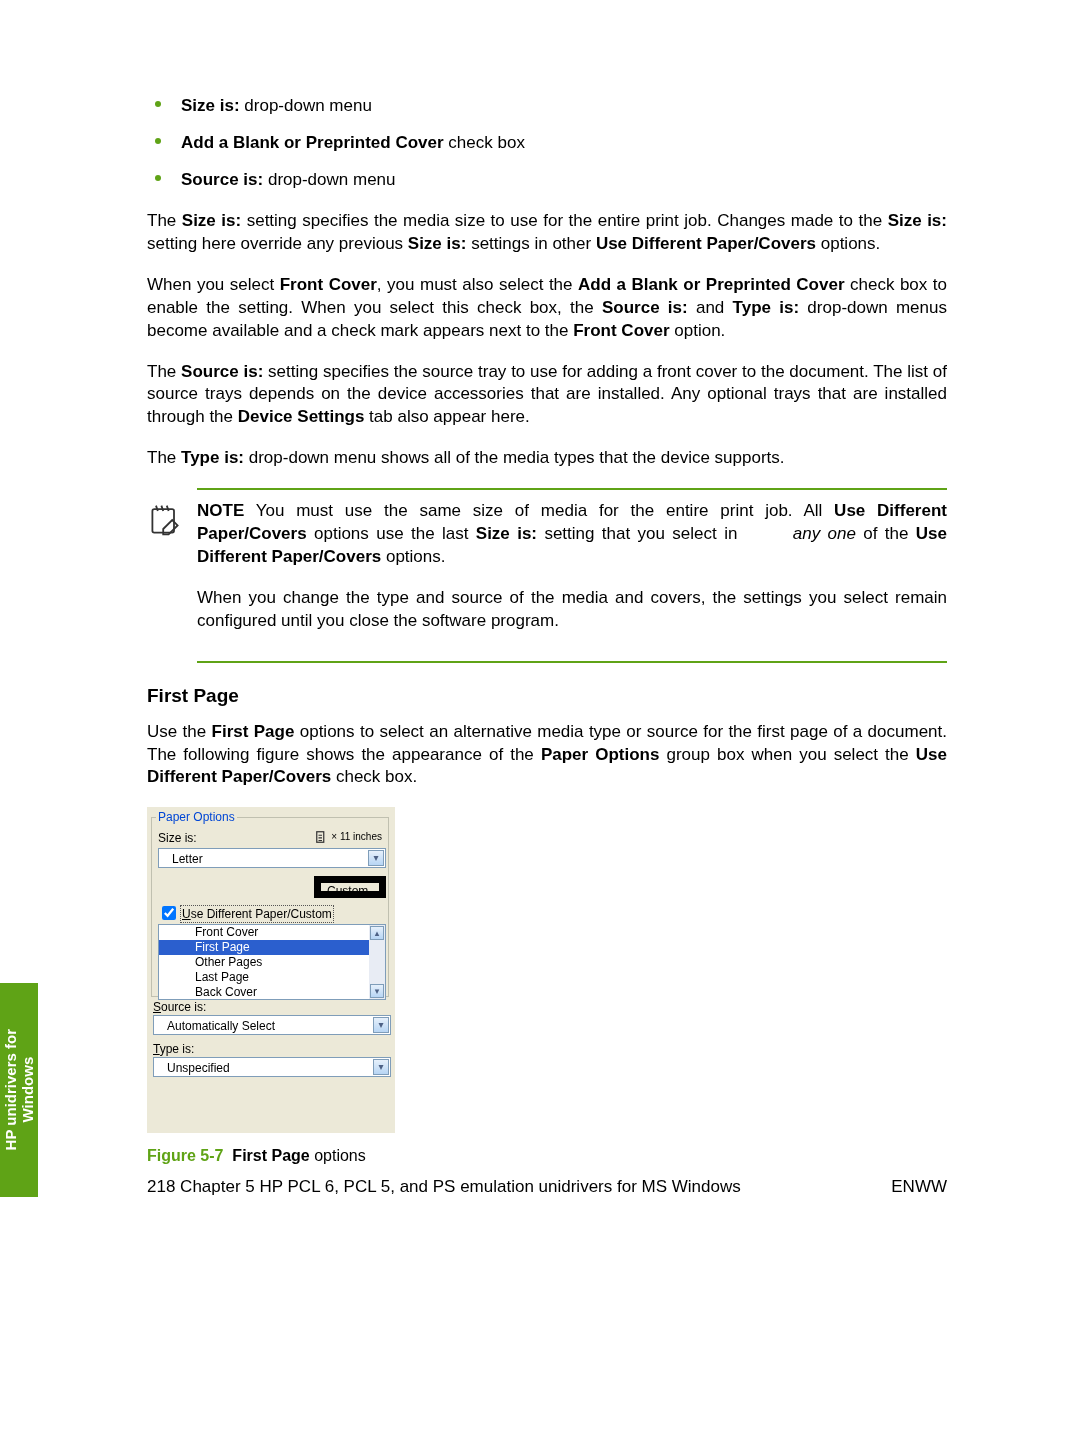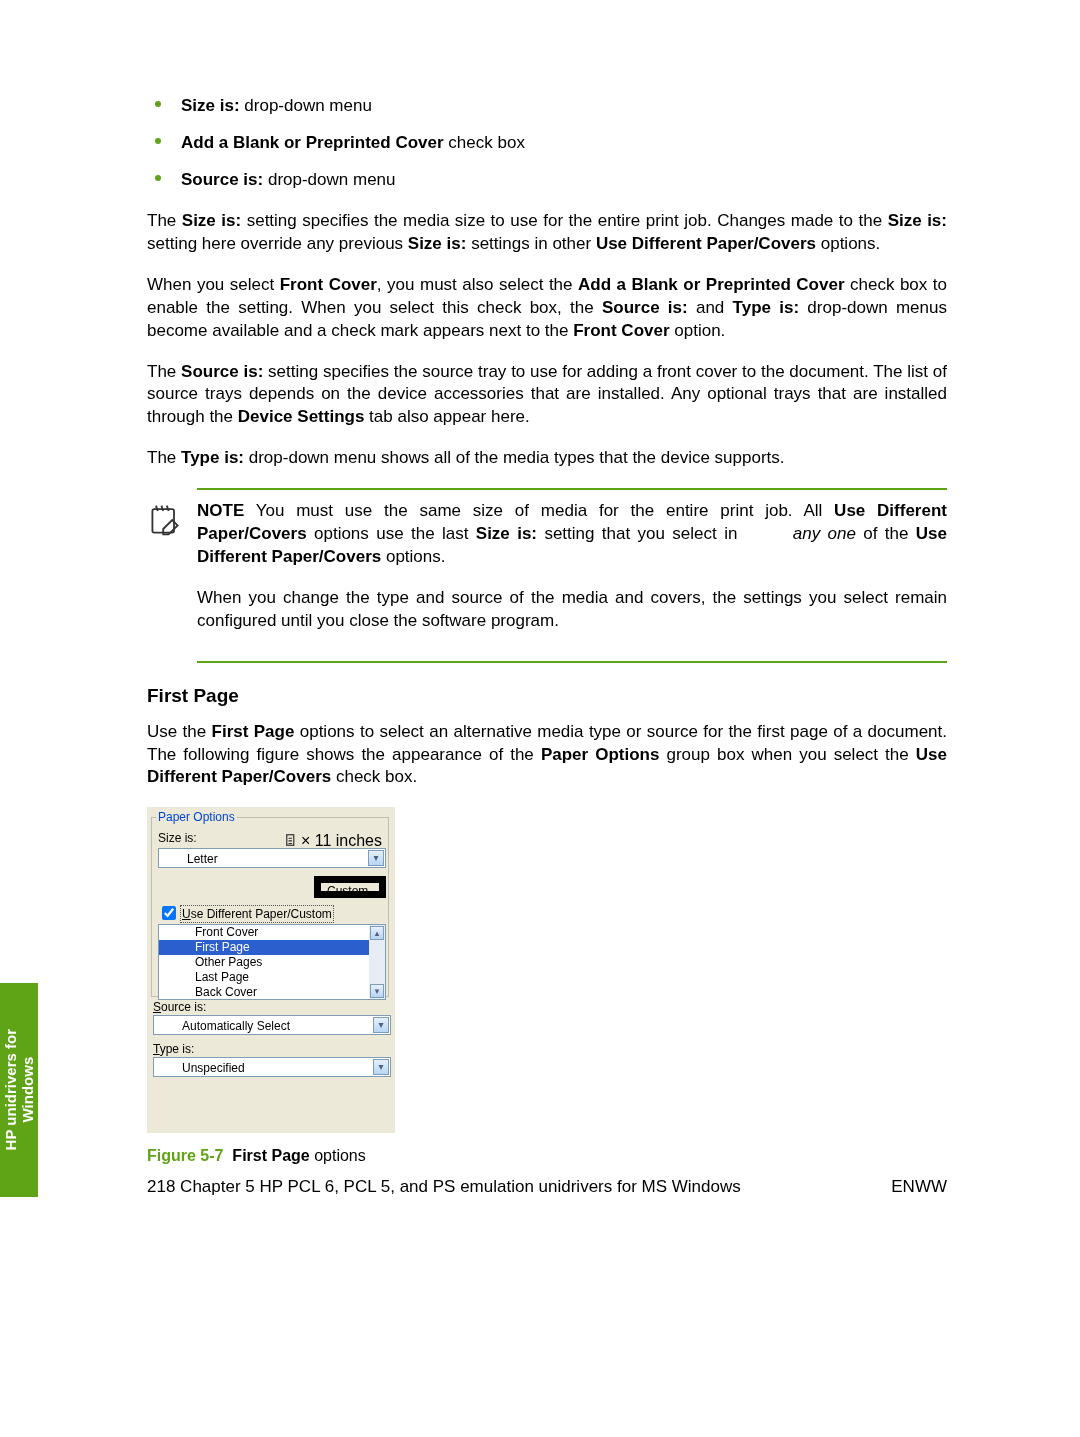--- a/index.html
+++ b/index.html
@@ -95,21 +95,21 @@
     padding: 0 2px;
     margin-left: 4px;
   }
   .fig .lbl { position: absolute; font-size: 12px; }
   .fig input[type=text], .fig .dropdown {
     position: absolute;
     height: 20px;
     background: #fff;
     border: 1px solid #7f9db9;
     font-size: 12px;
-    padding-left: 28px;
+    padding-left: 13px;
     line-height: 20px;
     box-sizing: border-box;
   }
   .fig .dropdown .arrow, .fig .list .arrow {
     position: absolute;
     right: 1px; top: 1px;
     width: 16px; height: 16px;
     background: linear-gradient(#e6f0fb,#b7d5f4);
     border: 1px solid #7f9db9;
     font-size: 10px;
@@ -167,21 +167,21 @@
     right: 1px;
     width: 14px; height: 14px;
     background: linear-gradient(#e6f0fb,#b7d5f4);
     border: 1px solid #7f9db9;
     font-size: 9px;
     text-align: center;
     line-height: 12px;
     color: #4d6185;
     box-sizing: border-box;
   }
-  .fig .dims { position:absolute; right:6px; font-size:16px; display:flex; align-items:center; gap:2px;}
+  .fig .dims { position:absolute; right:6px; font-size:10px; display:flex; align-items:center; gap:2px;}
   .fig .dims svg { width:14px; height:14px; stroke:#333; fill:#ece9d8; stroke-width:1.4;}
   .fig-caption { margin-top: 12px; font-size: 16px; }
   .fig-caption .fignum { color: #5fa316; font-weight: bold; }
   .footer-line {
     position: absolute;
     left: 147px;
     top: 1177px;
     width: 800px;
     font-size: 17px;
     display: flex;

